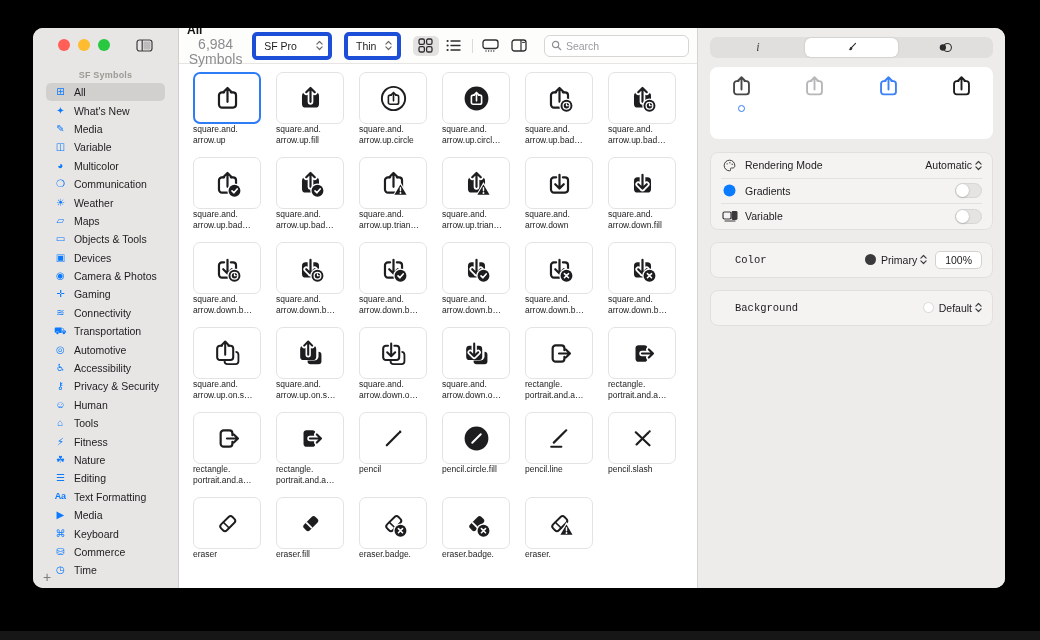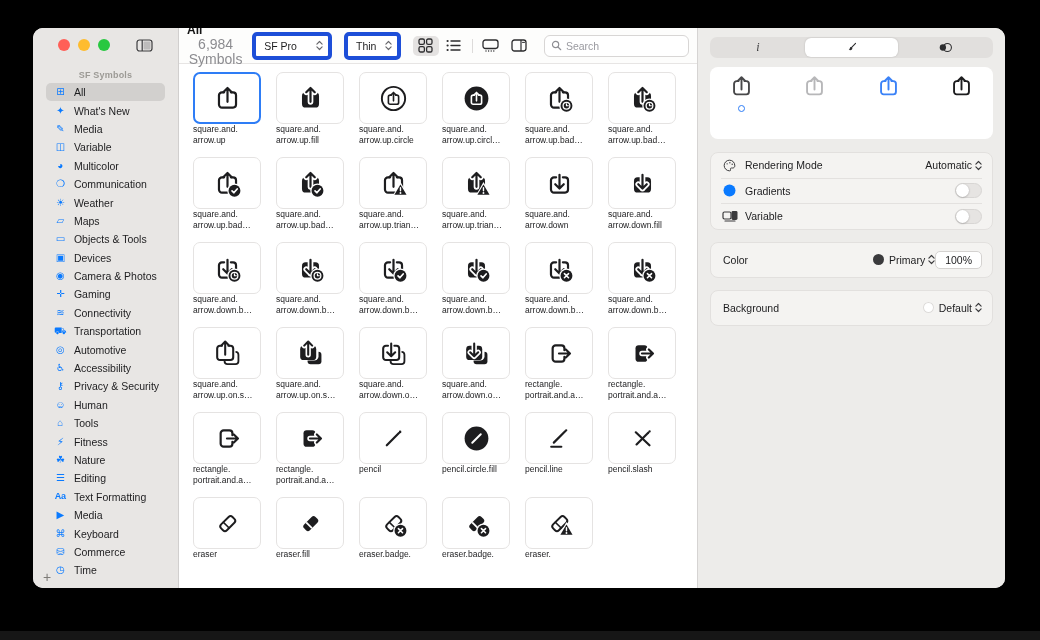--- a/index.html
+++ b/index.html
@@ -61,30 +61,30 @@
                 justify-content:space-between;padding:6px 18px 2px;margin-bottom:13px;}
   .pv{display:flex;flex-direction:column;align-items:center;justify-content:flex-start;}
   .pv svg{width:27px;height:27px;}
   .pv .dot{width:5px;height:5px;border-radius:50%;border:1.5px solid #2e7df6;background:#fff;margin-top:5px;visibility:hidden;}
   .pv.selected .dot{visibility:visible;}
   .card{background:#f4f3f1;border:1px solid #e2e0de;border-radius:8px;padding:0 10px;margin-bottom:12px;}
   .crow{display:flex;align-items:center;height:24.5px;position:relative;}
   .crow + .crow{border-top:1px solid #e3e1df;}
   .crow .ric{width:17px;min-width:17px;display:flex;align-items:center;justify-content:center;margin-right:7px;}
   .crow .lbl{font-size:10.5px;color:#1c1c1e;}
-  .crow .lbl.noicon{margin-left:2px;}
+  .crow .lbl.noicon{margin-left:14px;font-family:Liberation Mono, monospace;}
   .crow .right{margin-left:auto;display:flex;align-items:center;}
   .pop-inline{display:flex;align-items:center;font-size:10.5px;color:#1c1c1e;justify-content:space-between;}
   .pop-inline svg{margin-left:3px;}
   .toggle{width:27px;height:15px;border-radius:8px;background:#e6e4e2;border:1px solid #d8d6d4;position:relative;box-sizing:border-box;}
   .toggle .knob{position:absolute;left:0px;top:0px;width:13px;height:13px;border-radius:50%;background:#fff;
                 box-shadow:0 .5px 2px rgba(0,0,0,.3);}
   .swatch{width:11px;height:11px;border-radius:50%;margin-right:5px;}
   .pct{border:1px solid #d4d2d0;background:#fff;border-radius:5px;font-size:10.5px;color:#1c1c1e;
-       padding:2px 9px;}
+       padding:2px 9px;margin-left:8px;}
   .cardrow-single{height:34px;display:flex;align-items:center;}
 </style>
 </head>
 <body>
 
 <div class="window">
 
   <div class="sidebar">
     <div class="titlebar">
       <div class="tl close"></div>

